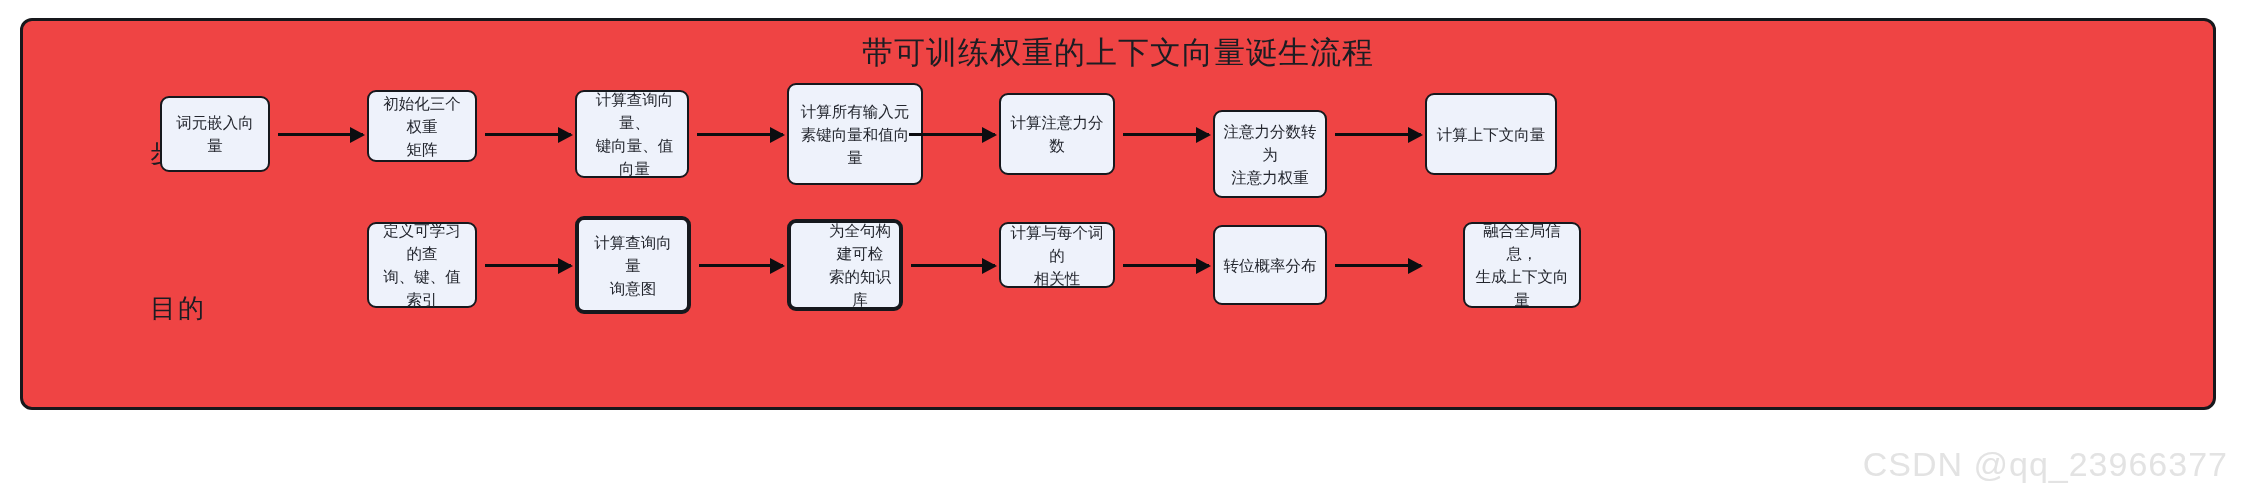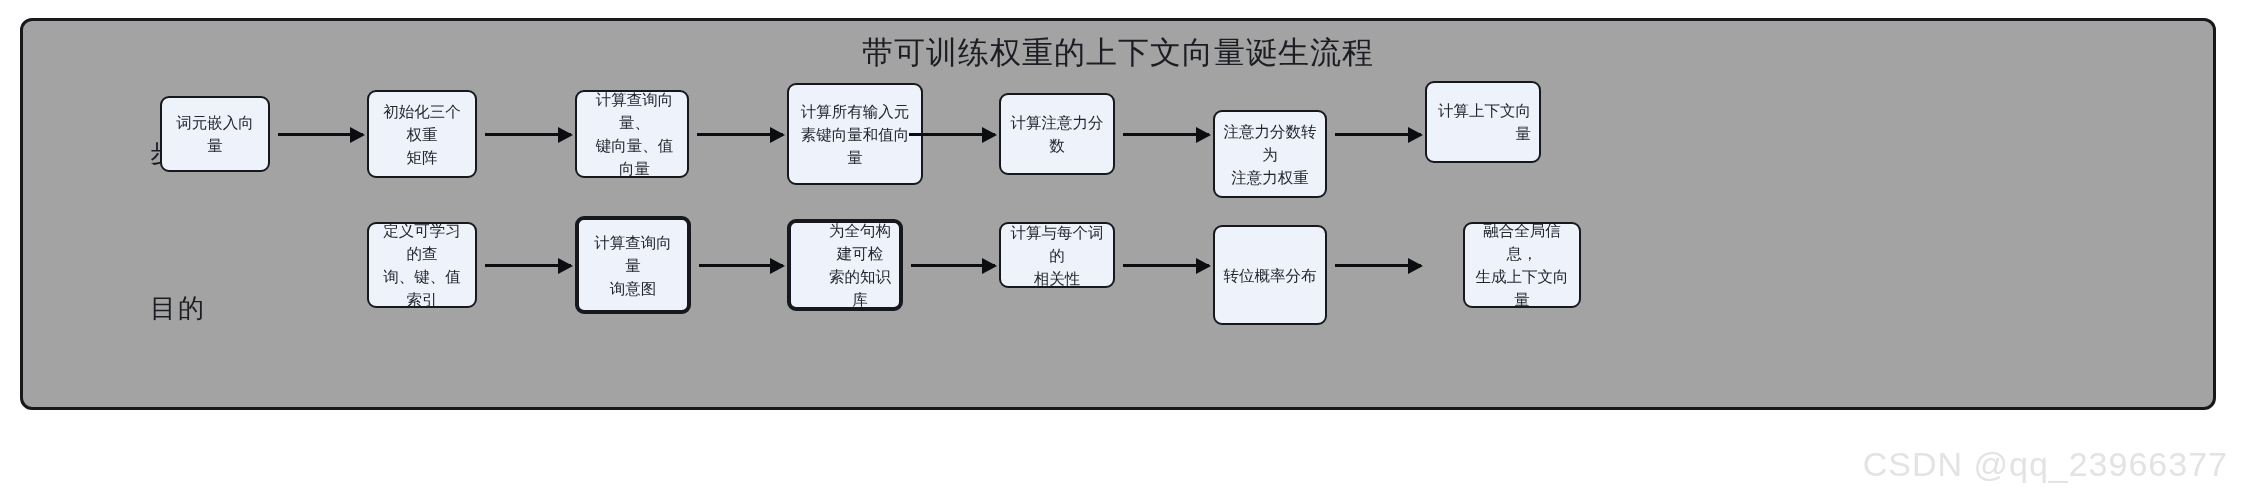--- a/index.html
+++ b/index.html
@@ -16,21 +16,21 @@
   }
 
   
   #diagram-frame {
     position: absolute;
     left: 20px;
     top: 18px;
     width: 2196px;
     height: 392px;
     box-sizing: border-box;
-    background: #a3a3a3;
+    background: #ef4444;
     border: 3px solid #17181c;
     border-radius: 12px;
   }
 
   
   #diagram-title {
     position: absolute;
     left: 0;
     top: 12px;
     width: 100%;
@@ -109,59 +109,59 @@
 <div id="diagram-frame">
 
   <div id="diagram-title">带可训练权重的上下文向量诞生流程</div>
 
   <div class="row-label" id="row-label-steps">步骤</div>
   <div class="row-label" id="row-label-purpose">目的</div>
 
   <div class="node" style="left:137px;  top:75px;  width:110px; height:76px;">词元嵌入向量</div>
   <div class="arrow" style="left:255px; top:112px; width:85px;"></div>
 
-  <div class="node" style="left:344px;  top:69px;  width:110px; height:88px;">初始化三个权重
+  <div class="node" style="left:344px;  top:69px;  width:110px; height:72px;">初始化三个权重
 矩阵</div>
   <div class="arrow" style="left:462px; top:112px; width:86px;"></div>
 
   <div class="node" style="left:552px;  top:69px;  width:114px; height:88px;padding-left:13px;">计算查询向量、
 键向量、值向量</div>
   <div class="arrow" style="left:674px; top:112px; width:86px;"></div>
 
   <div class="node" style="left:764px;  top:62px;  width:136px; height:102px;">计算所有输入元
 素键向量和值向
 量</div>
   <div class="arrow" style="left:886px; top:112px; width:86px;"></div>
 
   <div class="node" style="left:976px;  top:72px;  width:116px; height:82px;">计算注意力分数</div>
   <div class="arrow" style="left:1100px; top:112px; width:86px;"></div>
 
   <div class="node" style="left:1190px; top:69px;  width:114px; height:88px;margin-top:20px;">注意力分数转为
 注意力权重</div>
   <div class="arrow" style="left:1312px; top:112px; width:86px;"></div>
 
-  <div class="node" style="left:1402px; top:60px;  width:116px; height:82px;text-align:right;">计算上下文向量</div>
+  <div class="node" style="left:1402px; top:72px;  width:132px; height:82px;">计算上下文向量</div>
 
   <div class="node" style="left:344px;  top:201px; width:110px; height:86px;">定义可学习的查
 询、键、值索引</div>
   <div class="arrow" style="left:462px; top:243px; width:86px;"></div>
 
   <div class="node bold-border" style="left:552px;  top:195px; width:116px; height:98px;">计算查询向量
 询意图</div>
   <div class="arrow" style="left:676px; top:243px; width:84px;"></div>
 
   <div class="node bold-border" style="left:764px;  top:198px; width:116px; height:92px;padding-left:38px;">为全句构建可检
 索的知识库</div>
   <div class="arrow" style="left:888px; top:243px; width:84px;"></div>
 
   <div class="node" style="left:976px;  top:201px; width:116px; height:66px;">计算与每个词的
 相关性</div>
   <div class="arrow" style="left:1100px; top:243px; width:86px;"></div>
 
-  <div class="node" style="left:1190px; top:204px; width:114px; height:100px;">转位概率分布</div>
+  <div class="node" style="left:1190px; top:204px; width:114px; height:80px;">转位概率分布</div>
   <div class="arrow" style="left:1312px; top:243px; width:86px;"></div>
 
   <div class="node" style="left:1402px; top:201px; width:118px; height:86px;margin-left:38px;">融合全局信息，
 生成上下文向量</div>
 
 </div>
 
 <div id="watermark">CSDN @qq_23966377</div>
 
 </body></html>

